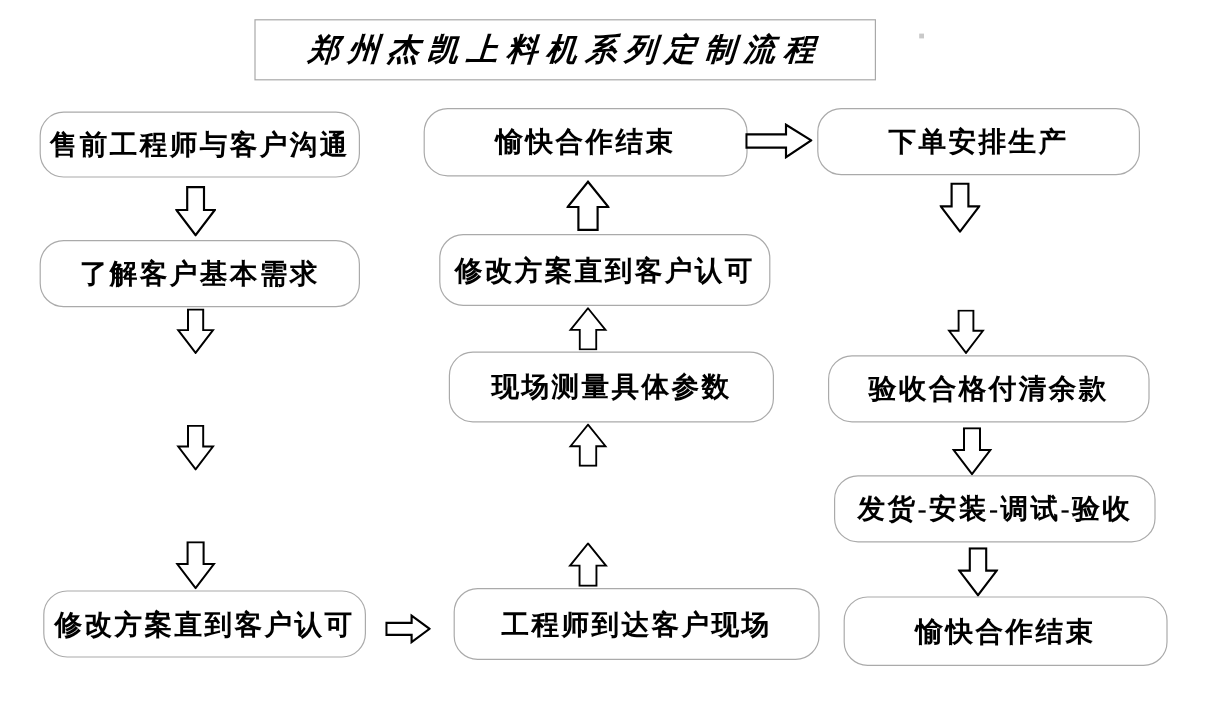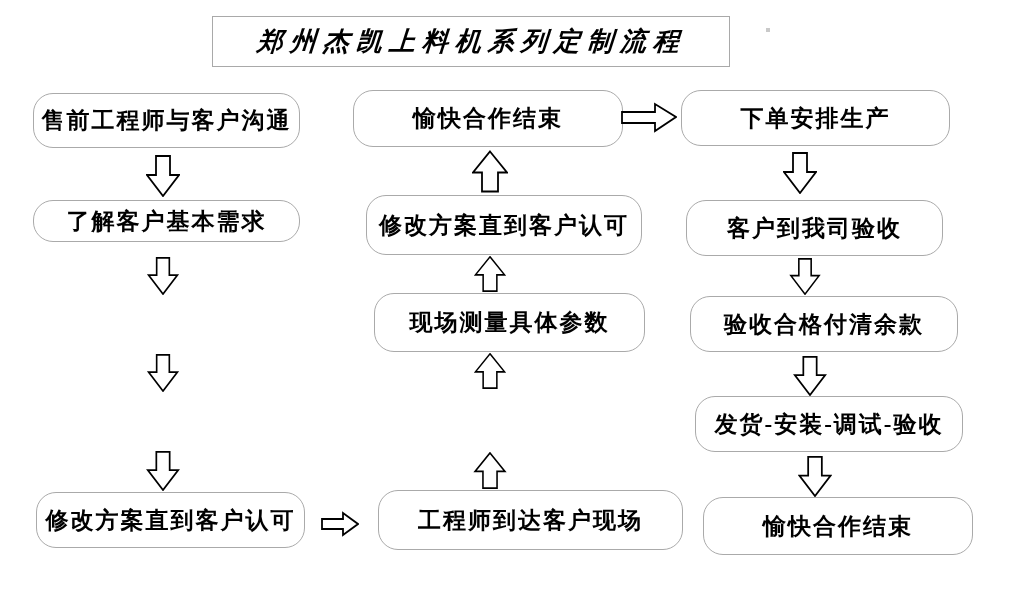--- a/index.html
+++ b/index.html
@@ -47,21 +47,21 @@
 <div id="canvas">
 
   <div class="titlebox">
     <span>郑州杰凯上料机系列定制流程</span>
   </div>
   <div class="dot"></div>
 
   <div class="box" style="left:33px;top:93px;width:267px;height:55px">
     <span>售前工程师与客户沟通</span>
   </div>
-  <div class="box" style="left:33px;top:200px;width:267px;height:42px">
+  <div class="box" style="left:33px;top:200px;width:267px;height:56px">
     <span>了解客户基本需求</span>
   </div>
   <div class="box" style="left:36px;top:492px;width:269px;height:56px">
     <span>修改方案直到客户认可</span>
   </div>
 
   <div class="box" style="left:353px;top:90px;width:270px;height:57px">
     <span>愉快合作结束</span>
   </div>
   <div class="box" style="left:366px;top:195px;width:276px;height:60px">
@@ -69,23 +69,20 @@
   </div>
   <div class="box" style="left:374px;top:293px;width:271px;height:59px">
     <span>现场测量具体参数</span>
   </div>
   <div class="box" style="left:378px;top:490px;width:305px;height:60px">
     <span>工程师到达客户现场</span>
   </div>
 
   <div class="box" style="left:681px;top:90px;width:269px;height:56px">
     <span>下单安排生产</span>
-  </div>
-  <div class="box" style="left:686px;top:200px;width:257px;height:56px">
-    <span>客户到我司验收</span>
   </div>
   <div class="box" style="left:690px;top:296px;width:268px;height:56px">
     <span>验收合格付清余款</span>
   </div>
   <div class="box" style="left:695px;top:396px;width:268px;height:56px">
     <span>发货-安装-调试-验收</span>
   </div>
   <div class="box" style="left:703px;top:497px;width:270px;height:58px">
     <span>愉快合作结束</span>
   </div>

